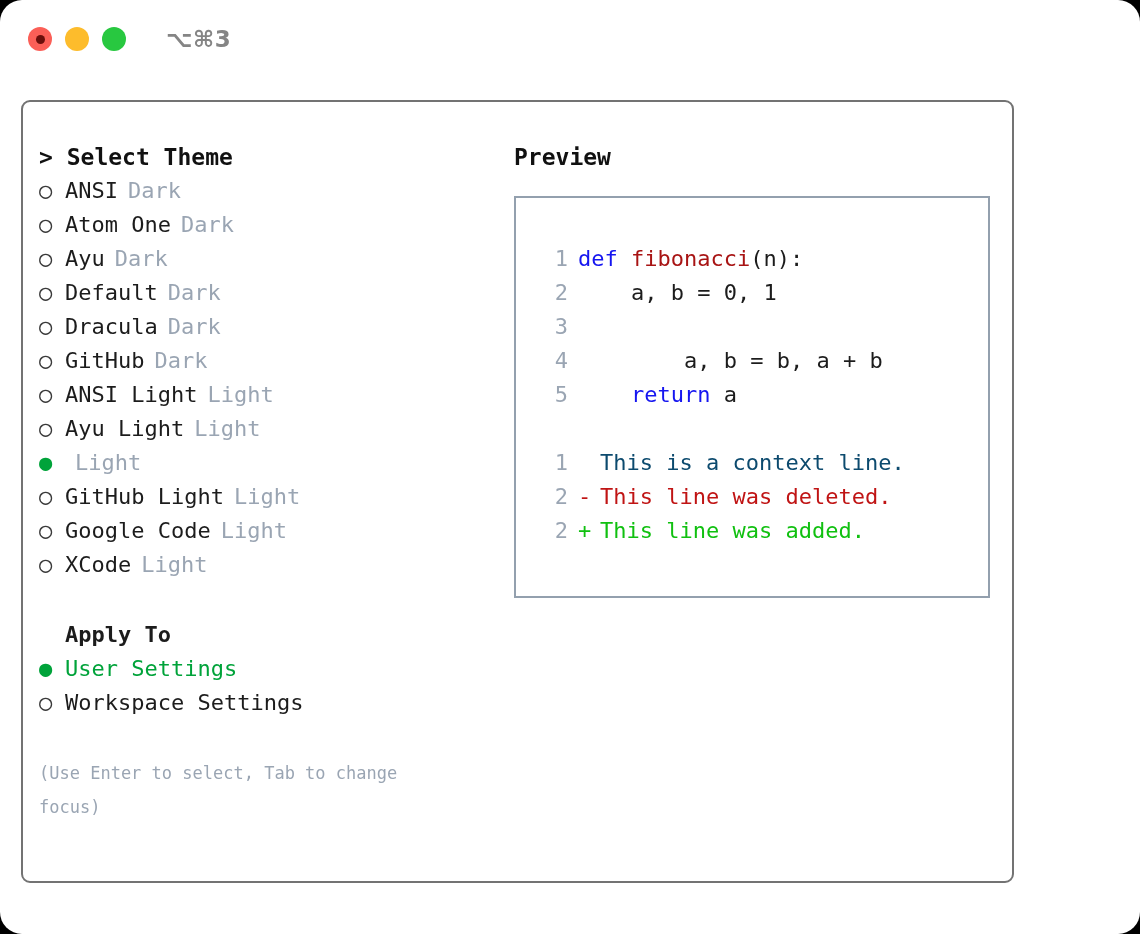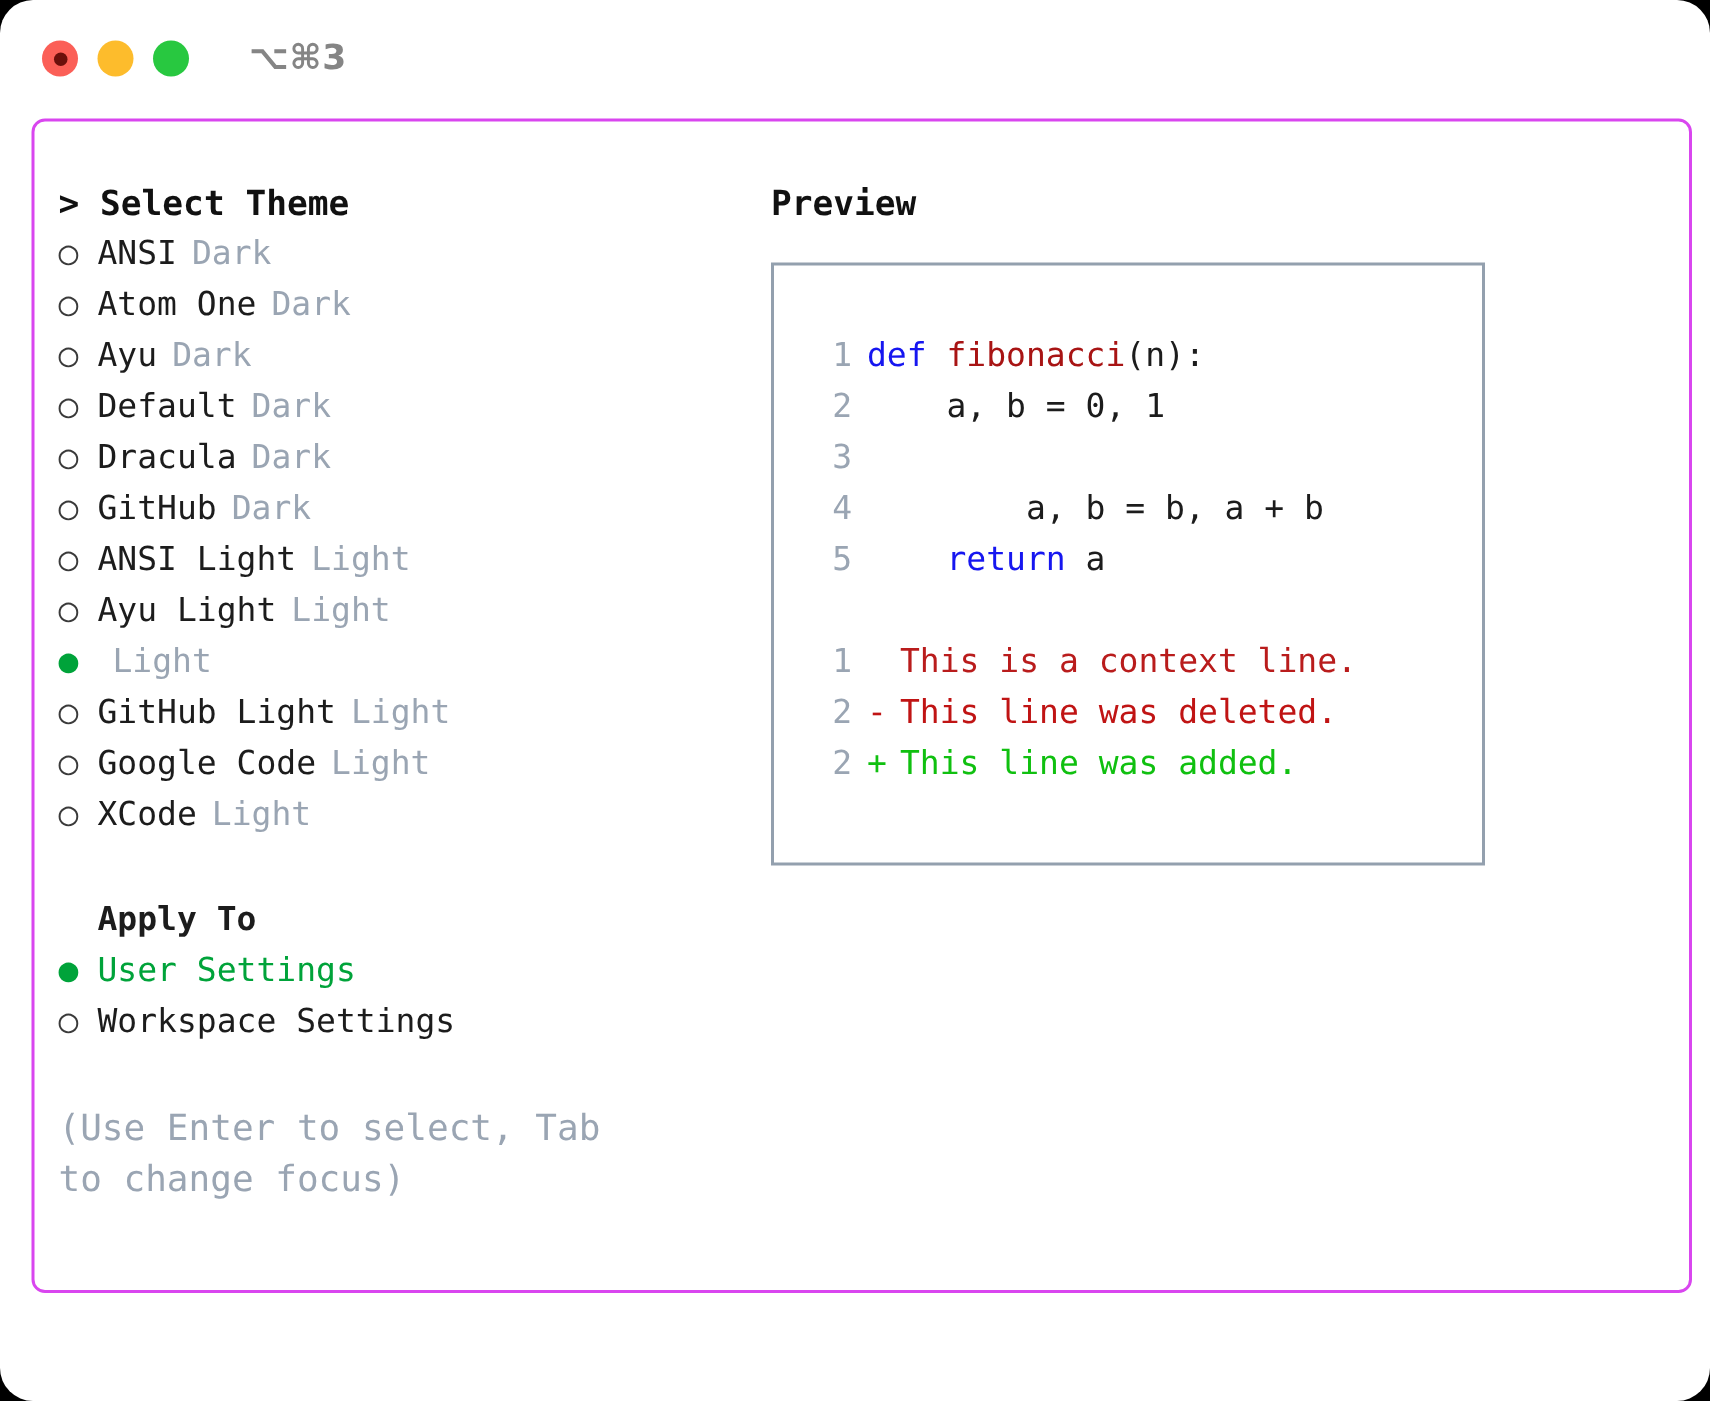--- a/index.html
+++ b/index.html
@@ -64,25 +64,25 @@
     font-size: 23px;
     font-weight: bold;
     color: #858585;
     letter-spacing: 0.5px;
   }
 
   
   .panel {
     position: absolute;
     left: 21px;
-    top: 79px;
-    width: 1107px;
+    top: 100px;
+    width: 993px;
     height: 783px;
     box-sizing: border-box;
-    border: 2px solid #d946ef;
+    border: 2px solid #737373;
     border-radius: 9px;
     background: #ffffff;
   }
 
   .columns {
     position: absolute;
     left: 0; top: 0;
     width: 100%;
     height: 100%;
   }
@@ -142,21 +142,21 @@
     color: #1c1c1c;
     line-height: 34px;
     height: 34px;
     padding-left: 26px;
     white-space: pre;
   }
 
   .hint {
     margin-top: 36px;
     width: 400px;
-    font-size: 24px;
+    font-size: 17px;
     line-height: 34px;
     color: #9aa5b3;
   }
 
   
   .right-col {
     position: absolute;
     left: 479px;
     top: 38px;
     width: 500px;
@@ -201,21 +201,21 @@
   .tok-fn  { color: #a81414; }
   .tok-pl  { color: #1c1c1c; }
 
   .diff-gap { height: 34px; }
   .diff-mark {
     width: 22px;
     flex: 0 0 22px;
     white-space: pre;
   }
   .diff-line.context .diff-mark,
-  .diff-line.context .diff-text { color: #b91c1c; text-align: right; }
+  .diff-line.context .diff-text { color: #0c4a6e; text-align: right; }
   .diff-line.removed .diff-mark,
   .diff-line.removed .diff-text { color: #c01414; }
   .diff-line.added   .diff-mark,
   .diff-line.added   .diff-text { color: #10c010; }
 </style>
 </head>
 <body>
 
 <div id="app">
 

